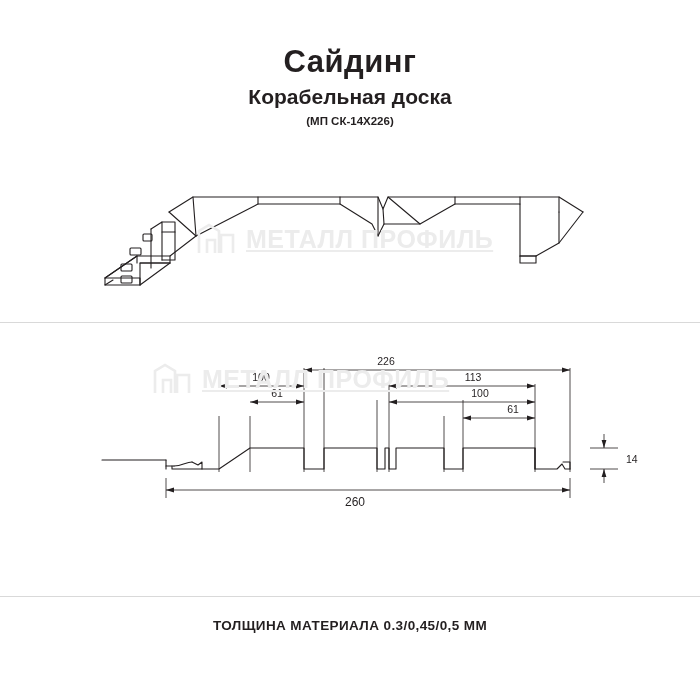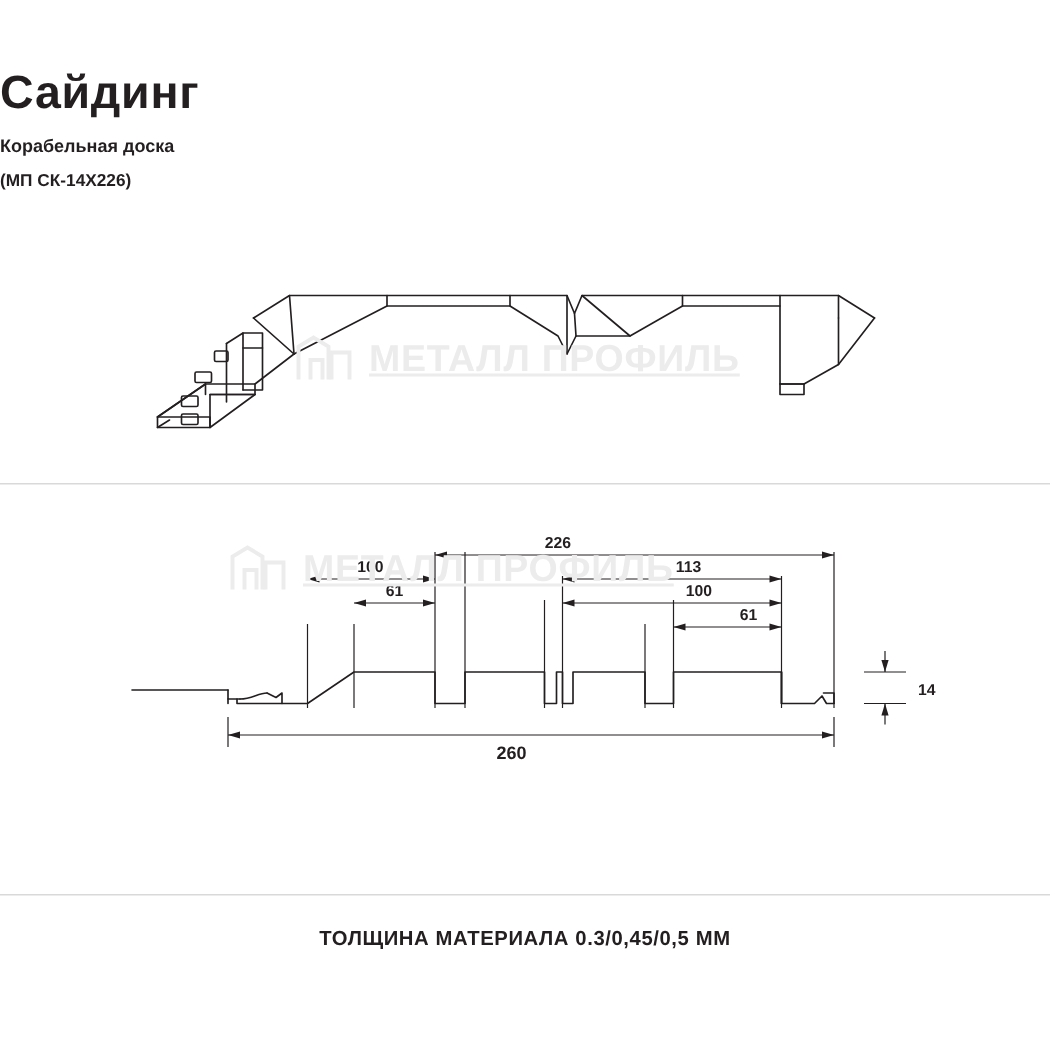--- a/index.html
+++ b/index.html
@@ -20,30 +20,30 @@
     width: 700px;
     height: 700px;
   }
 
   
   .header {
     position: absolute;
     left: 0;
     top: 44px;
     width: 700px;
-    text-align: left;
+    text-align: center;
   }
   .title {
     font-size: 31px;
     font-weight: bold;
     letter-spacing: 0.5px;
     line-height: 36px;
   }
   .subtitle {
-    font-size: 12px;
+    font-size: 21px;
     font-weight: bold;
     line-height: 22px;
     margin-top: 6px;
   }
   .code {
     font-size: 11.5px;
     font-weight: bold;
     line-height: 18px;
     margin-top: 4px;
   }
@@ -74,25 +74,24 @@
   
   .iso-wrap {
     position: absolute;
     left: 0;
     top: 168px;
     width: 700px;
     height: 146px;
   }
   .section-wrap {
     position: absolute;
-    left: 0;
+    left: 14px;
     top: 338px;
     width: 564px;
     height: 252px;
-    font-weight: bold;
   }
 
   
   .wm {
     position: absolute;
     color: #efefef;
     pointer-events: none;
   }
   .wm-1 { left: 196px; top: 222px; }
   .wm-2 { left: 152px; top: 362px; }

